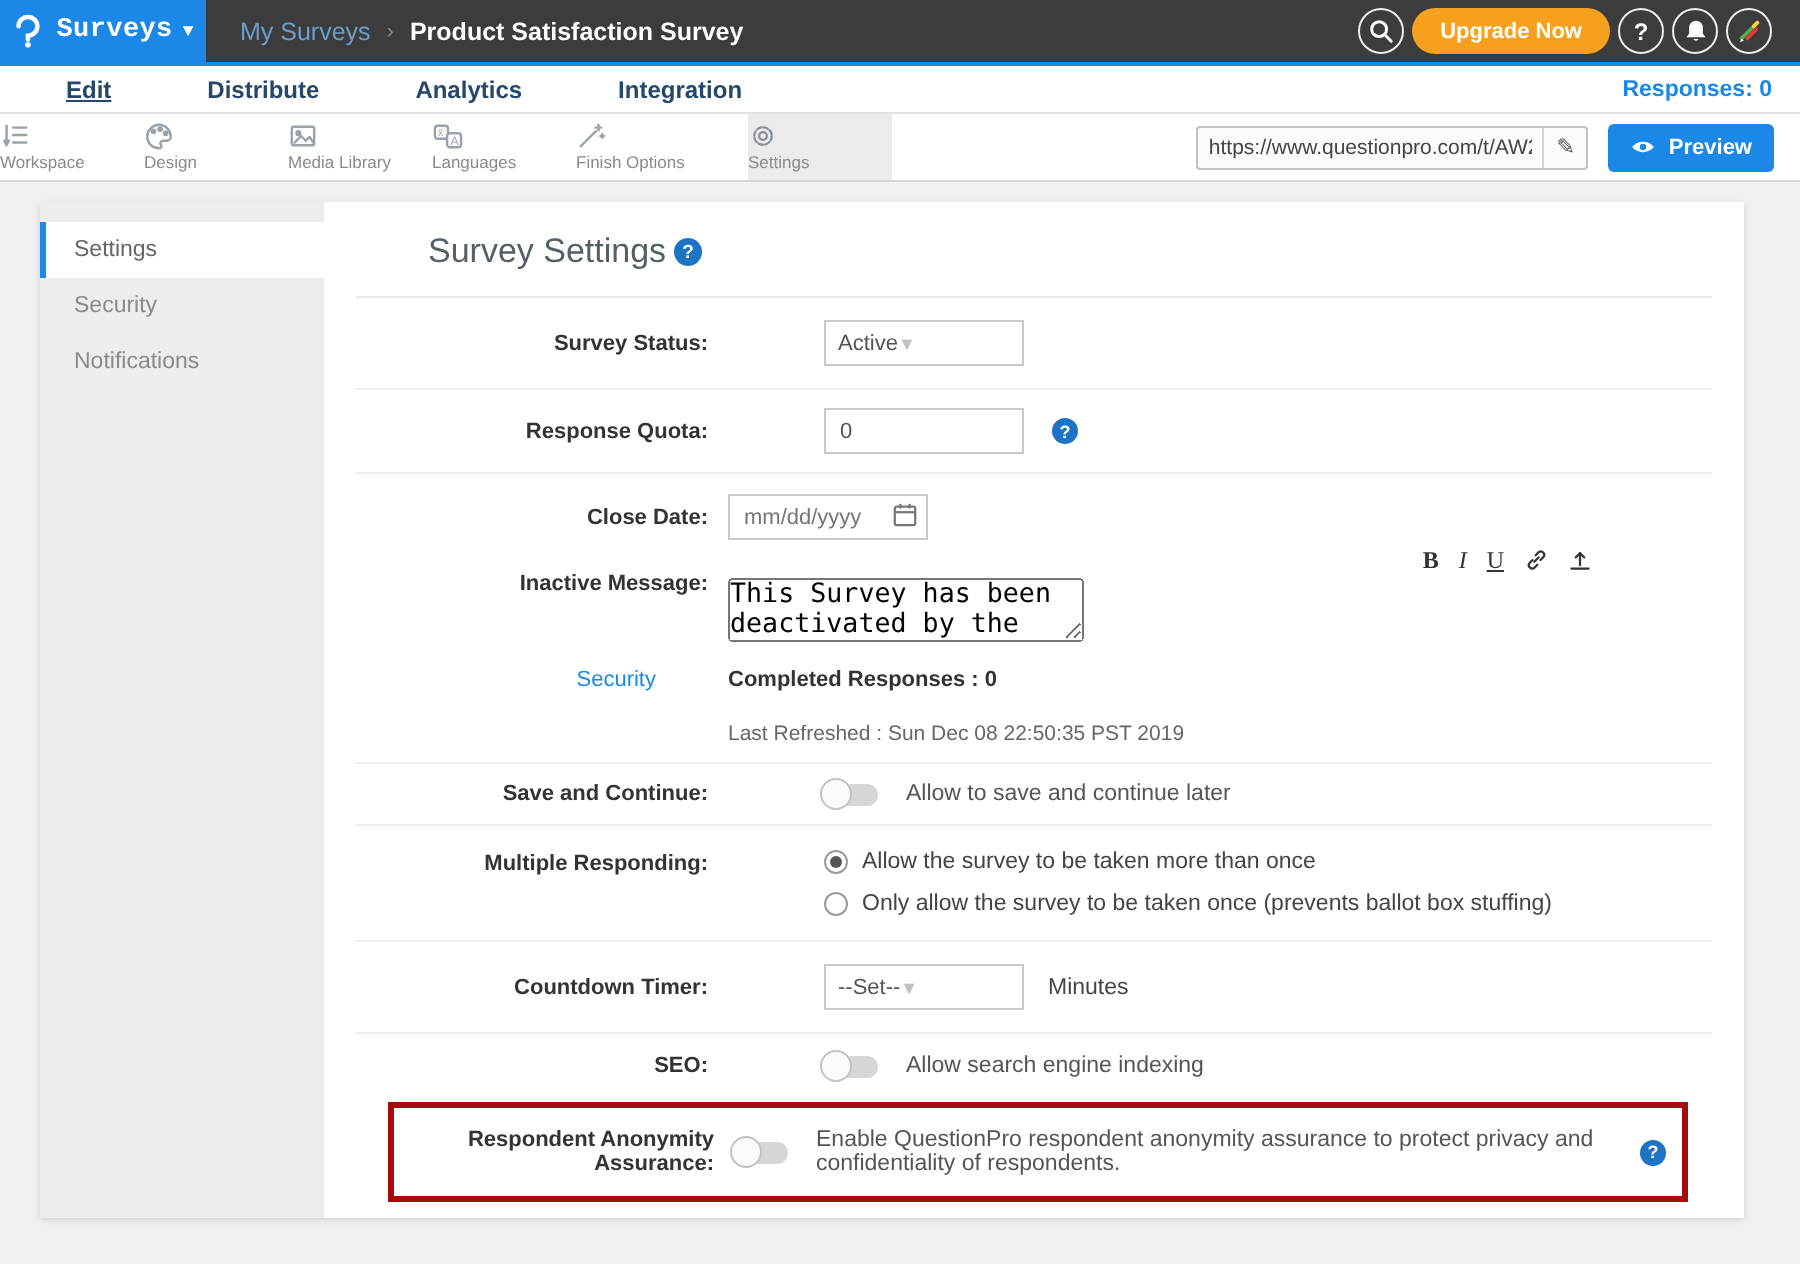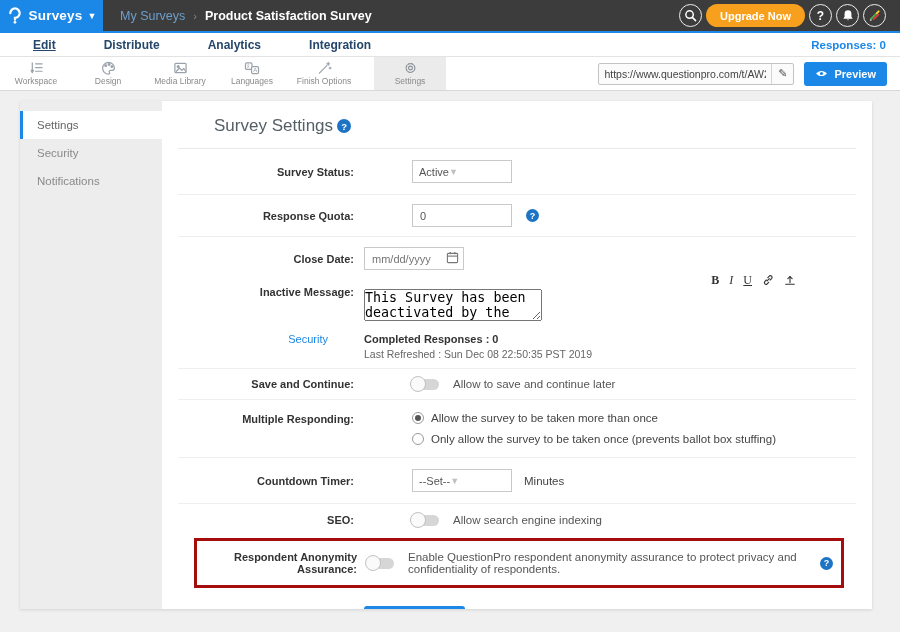--- a/index.html
+++ b/index.html
@@ -4,21 +4,21 @@
 <style>
   * { box-sizing: border-box; margin: 0; padding: 0; }
   html,body { width: 900px; height: 632px; overflow: hidden; }
   body { font-family: "Liberation Sans", sans-serif; background: #f0f0f0; }
   svg { display: block; }
 
   
   .topbar { height: 33px; background: #3c3c3c; display: flex; align-items: stretch;
             border-bottom: 2px solid #1b87e6; color: #fff; }
   .brand { width: 103px; background: #1b87e6; display: flex; align-items: center;
-           justify-content: center; gap: 7px; cursor: pointer; }
+           justify-content: center; gap: 7px; cursor: pointer; font-family: Liberation Mono, monospace; }
   .brand .logo { width: 15px; height: 17px; }
   .brand .bname { font-size: 13.5px; font-weight: bold; letter-spacing: .2px; }
   .brand .caret { font-size: 9px; margin-left: -2px; }
   .crumbs { display: flex; align-items: center; gap: 8px; padding-left: 17px; font-size: 12.5px; }
   .crumb-parent { color: #6d9ecb; cursor: pointer; }
   .crumb-sep { color: #8a8a8a; font-size: 11px; }
   .crumb-current { color: #fff; font-weight: bold; }
   .top-actions { margin-left: auto; display: flex; align-items: center; gap: 4px; padding-right: 14px; }
   .circle-btn { width: 23px; height: 23px; border: 1.5px solid #ededed; border-radius: 50%;
                 display: flex; align-items: center; justify-content: center; color: #fff;
@@ -29,21 +29,21 @@
   
   .subnav { height: 24px; background: #fff; display: flex; align-items: center; padding: 0 14px 0 9px;
             border-bottom: 1px solid #e3e3e3; }
   .subnav .tab { font-size: 12px; font-weight: bold; color: #24476b; margin-right: 24px; cursor: pointer; margin-left: 24px; }
   .subnav .tab.active { text-decoration: underline; }
   .subnav .responses { margin-left: auto; font-size: 11.5px; color: #1b87e6; font-weight: bold; }
 
   
   .toolbar { height: 34px; background: #fff; border-bottom: 1px solid #d8d8d8; display: flex; align-items: stretch; }
   .tool-tabs { display: flex; align-items: stretch; }
-  .ttab { width: 72px; display: flex; flex-direction: column; align-items: center; justify-content: center;
+  .ttab { width: 72px; display: flex; flex-direction: column; align-items: flex-start; justify-content: center;
           gap: 1px; color: #8f99a3; cursor: pointer; }
   .ttab .tlabel { font-size: 8.5px; color: #8a8a8a; }
   .ttab.active { background: #ebebeb; }
   .ttab.settings-gap { margin-left: 14px; }
   .toolbar-right { margin-left: auto; display: flex; align-items: center; gap: 10px; padding-right: 13px; }
   .urlbox { display: flex; align-items: center; height: 22px; border: 1px solid #c3c3c3; border-radius: 2px;
             background: #fbfbfb; overflow: hidden; }
   .urlbox input { border: none; outline: none; background: transparent; width: 172px; height: 100%;
                   font-size: 10.5px; color: #444; padding: 0 5px; font-family: inherit; }
   .urlbox .url-edit { width: 22px; height: 100%; border-left: 1px solid #d5d5d5; display: flex;
@@ -87,21 +87,21 @@
   .inactive-block { border-bottom: 1px solid #eee; padding: 4px 0 8px; }
   .ed-toolbar { display: flex; justify-content: flex-end; gap: 10px; width: 618px; padding: 2px 0 3px;
                 align-items: center; }
   .ed-btn { font-family: "Liberation Serif", serif; font-size: 12px; color: #333; cursor: pointer; line-height: 1; }
   .ed-b { font-weight: bold; } .ed-i { font-style: italic; } .ed-u { text-decoration: underline; }
   .refresh-row { display: flex; margin-top: 8px; }
   .refresh-link { width: 176px; flex-shrink: 0; text-align: right; padding-right: 26px; font-size: 11px;
                   color: #1b87e6; cursor: pointer; }
   .refresh-info { margin-left: 10px; }
   .completed { font-size: 11px; font-weight: bold; color: #333; }
-  .lastref { font-size: 10.5px; color: #666; margin-top: 3px; }
+  .lastref { font-size: 10.5px; color: #666; margin-top: 15px; }
 
   .radio-col { display: flex; flex-direction: column; gap: 9px; }
   .radio-line { display: flex; align-items: center; gap: 7px; font-size: 11.5px; color: #444; cursor: pointer; }
   .radio { width: 12px; height: 12px; border: 1px solid #9a9a9a; border-radius: 50%; background: #fff;
            display: flex; align-items: center; justify-content: center; flex-shrink: 0; }
   .radio.checked::after { content: ""; width: 6px; height: 6px; border-radius: 50%; background: #555; }
 
   .toggle { width: 27px; height: 11px; background: #d6d6d6; border-radius: 6px; position: relative;
             cursor: pointer; flex-shrink: 0; }
   .toggle .knob { position: absolute; left: -2px; top: -3px; width: 16px; height: 16px; border-radius: 50%;

